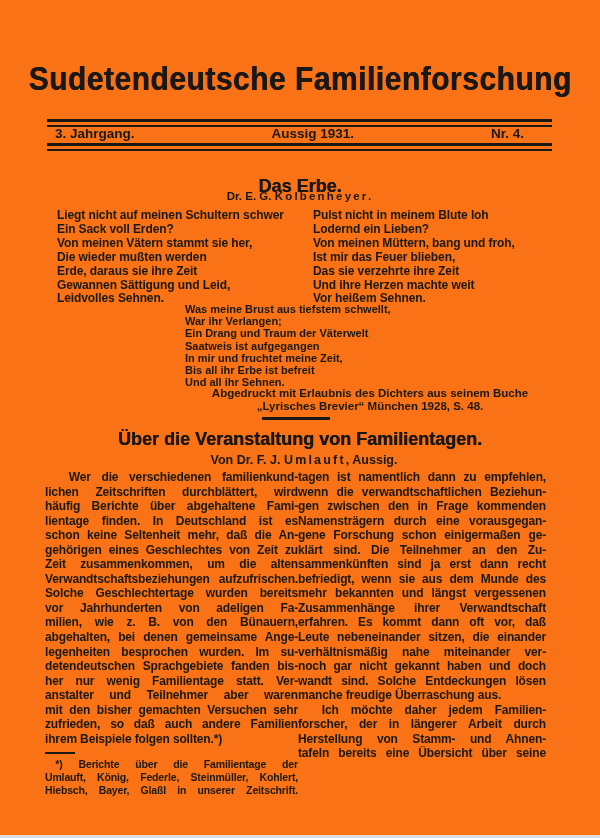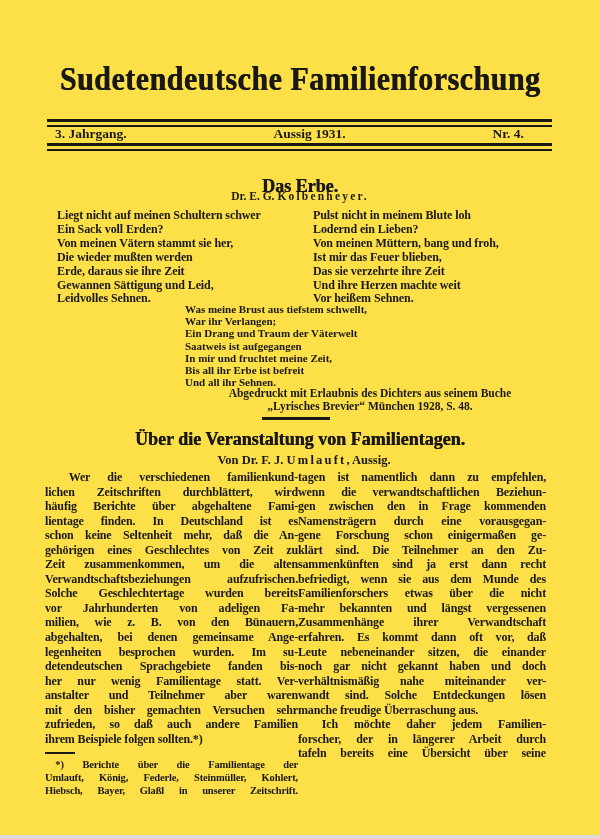--- a/index.html
+++ b/index.html
@@ -1,19 +1,19 @@
 <!DOCTYPE html>
 <html><head>
 <meta charset="utf-8">
 <style>
   html,body{margin:0;padding:0;background:#888;}
   .page{
     position:relative;width:600px;height:838px;margin:0 auto;
-    background:#fde047;color:#1a1815;overflow:hidden;
-    font-family:Liberation Serif, serif;font-weight:700;
+    background:#f97316;color:#1a1815;overflow:hidden;
+    font-family:Liberation Sans, sans-serif;font-weight:700;
   }
   .abs{position:absolute;}
   
   .masthead-title{
     top:60px;left:0;right:0;margin:0;text-align:center;
     font-size:30px;letter-spacing:0.5px;font-weight:700;
     transform:scaleY(1.10);transform-origin:top;
     text-shadow:0.6px 0 0 currentColor;
     white-space:nowrap;
   }
@@ -145,31 +145,31 @@
       <div class="col col-right">
         <div>
             <div class="jline">tagen ist namentlich dann zu empfehlen,</div>
             <div class="jline">wenn die verwandtschaftlichen Beziehun-</div>
             <div class="jline">gen zwischen den in Frage kommenden</div>
             <div class="jline">Namensträgern durch eine vorausgegan-</div>
             <div class="jline">gene Forschung schon einigermaßen ge-</div>
             <div class="jline">klärt sind. Die Teilnehmer an den Zu-</div>
             <div class="jline">sammenkünften sind ja erst dann recht</div>
             <div class="jline">befriedigt, wenn sie aus dem Munde des</div>
-            <div class="jline">Familienforschers etwas über die nicht</div>
             <div class="jline">mehr bekannten und längst vergessenen</div>
             <div class="jline">Zusammenhänge ihrer Verwandtschaft</div>
             <div class="jline">erfahren. Es kommt dann oft vor, daß</div>
             <div class="jline">Leute nebeneinander sitzen, die einander</div>
+            <div class="jline">verhältnismäßig nahe miteinander ver-</div>
             <div class="jline">noch gar nicht gekannt haben und doch</div>
-            <div class="jline">verhältnismäßig nahe miteinander ver-</div>
             <div class="jline">wandt sind. Solche Entdeckungen lösen</div>
             <div class="jline nj">manche freudige Überraschung aus.</div>
             <div class="jline">  Ich möchte daher jedem Familien-</div>
             <div class="jline">forscher, der in längerer Arbeit durch</div>
+            <div class="jline">Herstellung von Stamm- und Ahnen-</div>
             <div class="jline">tafeln bereits eine Übersicht über seine</div>
           </div>
       </div>
     </div>
   </section>
 
   <div class="abs bottom-shade"></div>
 </div>
 
 </body></html>

